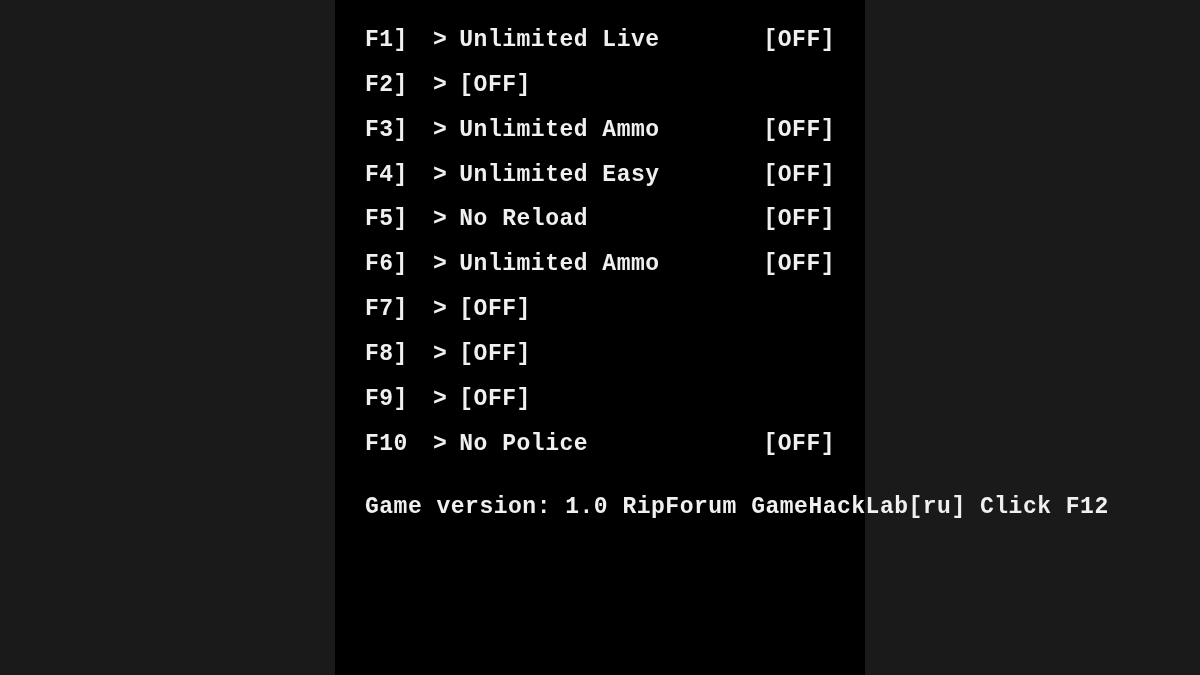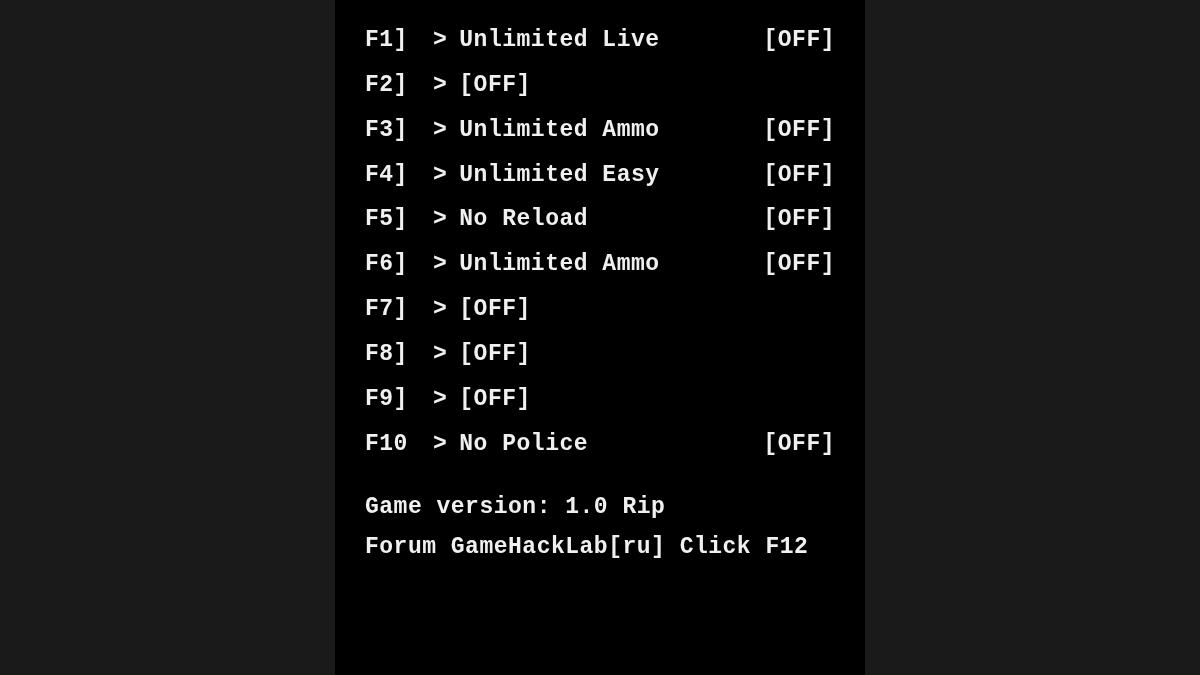--- a/index.html
+++ b/index.html
@@ -47,21 +47,20 @@
     }
     .cheat-label {
       flex: 1;
     }
     .cheat-state {
       text-align: left;
     }
     .footer-info {
       margin-top: 22px;
       display: flex;
-      flex-direction: column;
     }
     .footer-line {
       font-size: 23px;
       font-weight: bold;
       letter-spacing: 0.5px;
       line-height: 1.7;
       white-space: nowrap;
     }
   </style>
 </head>

